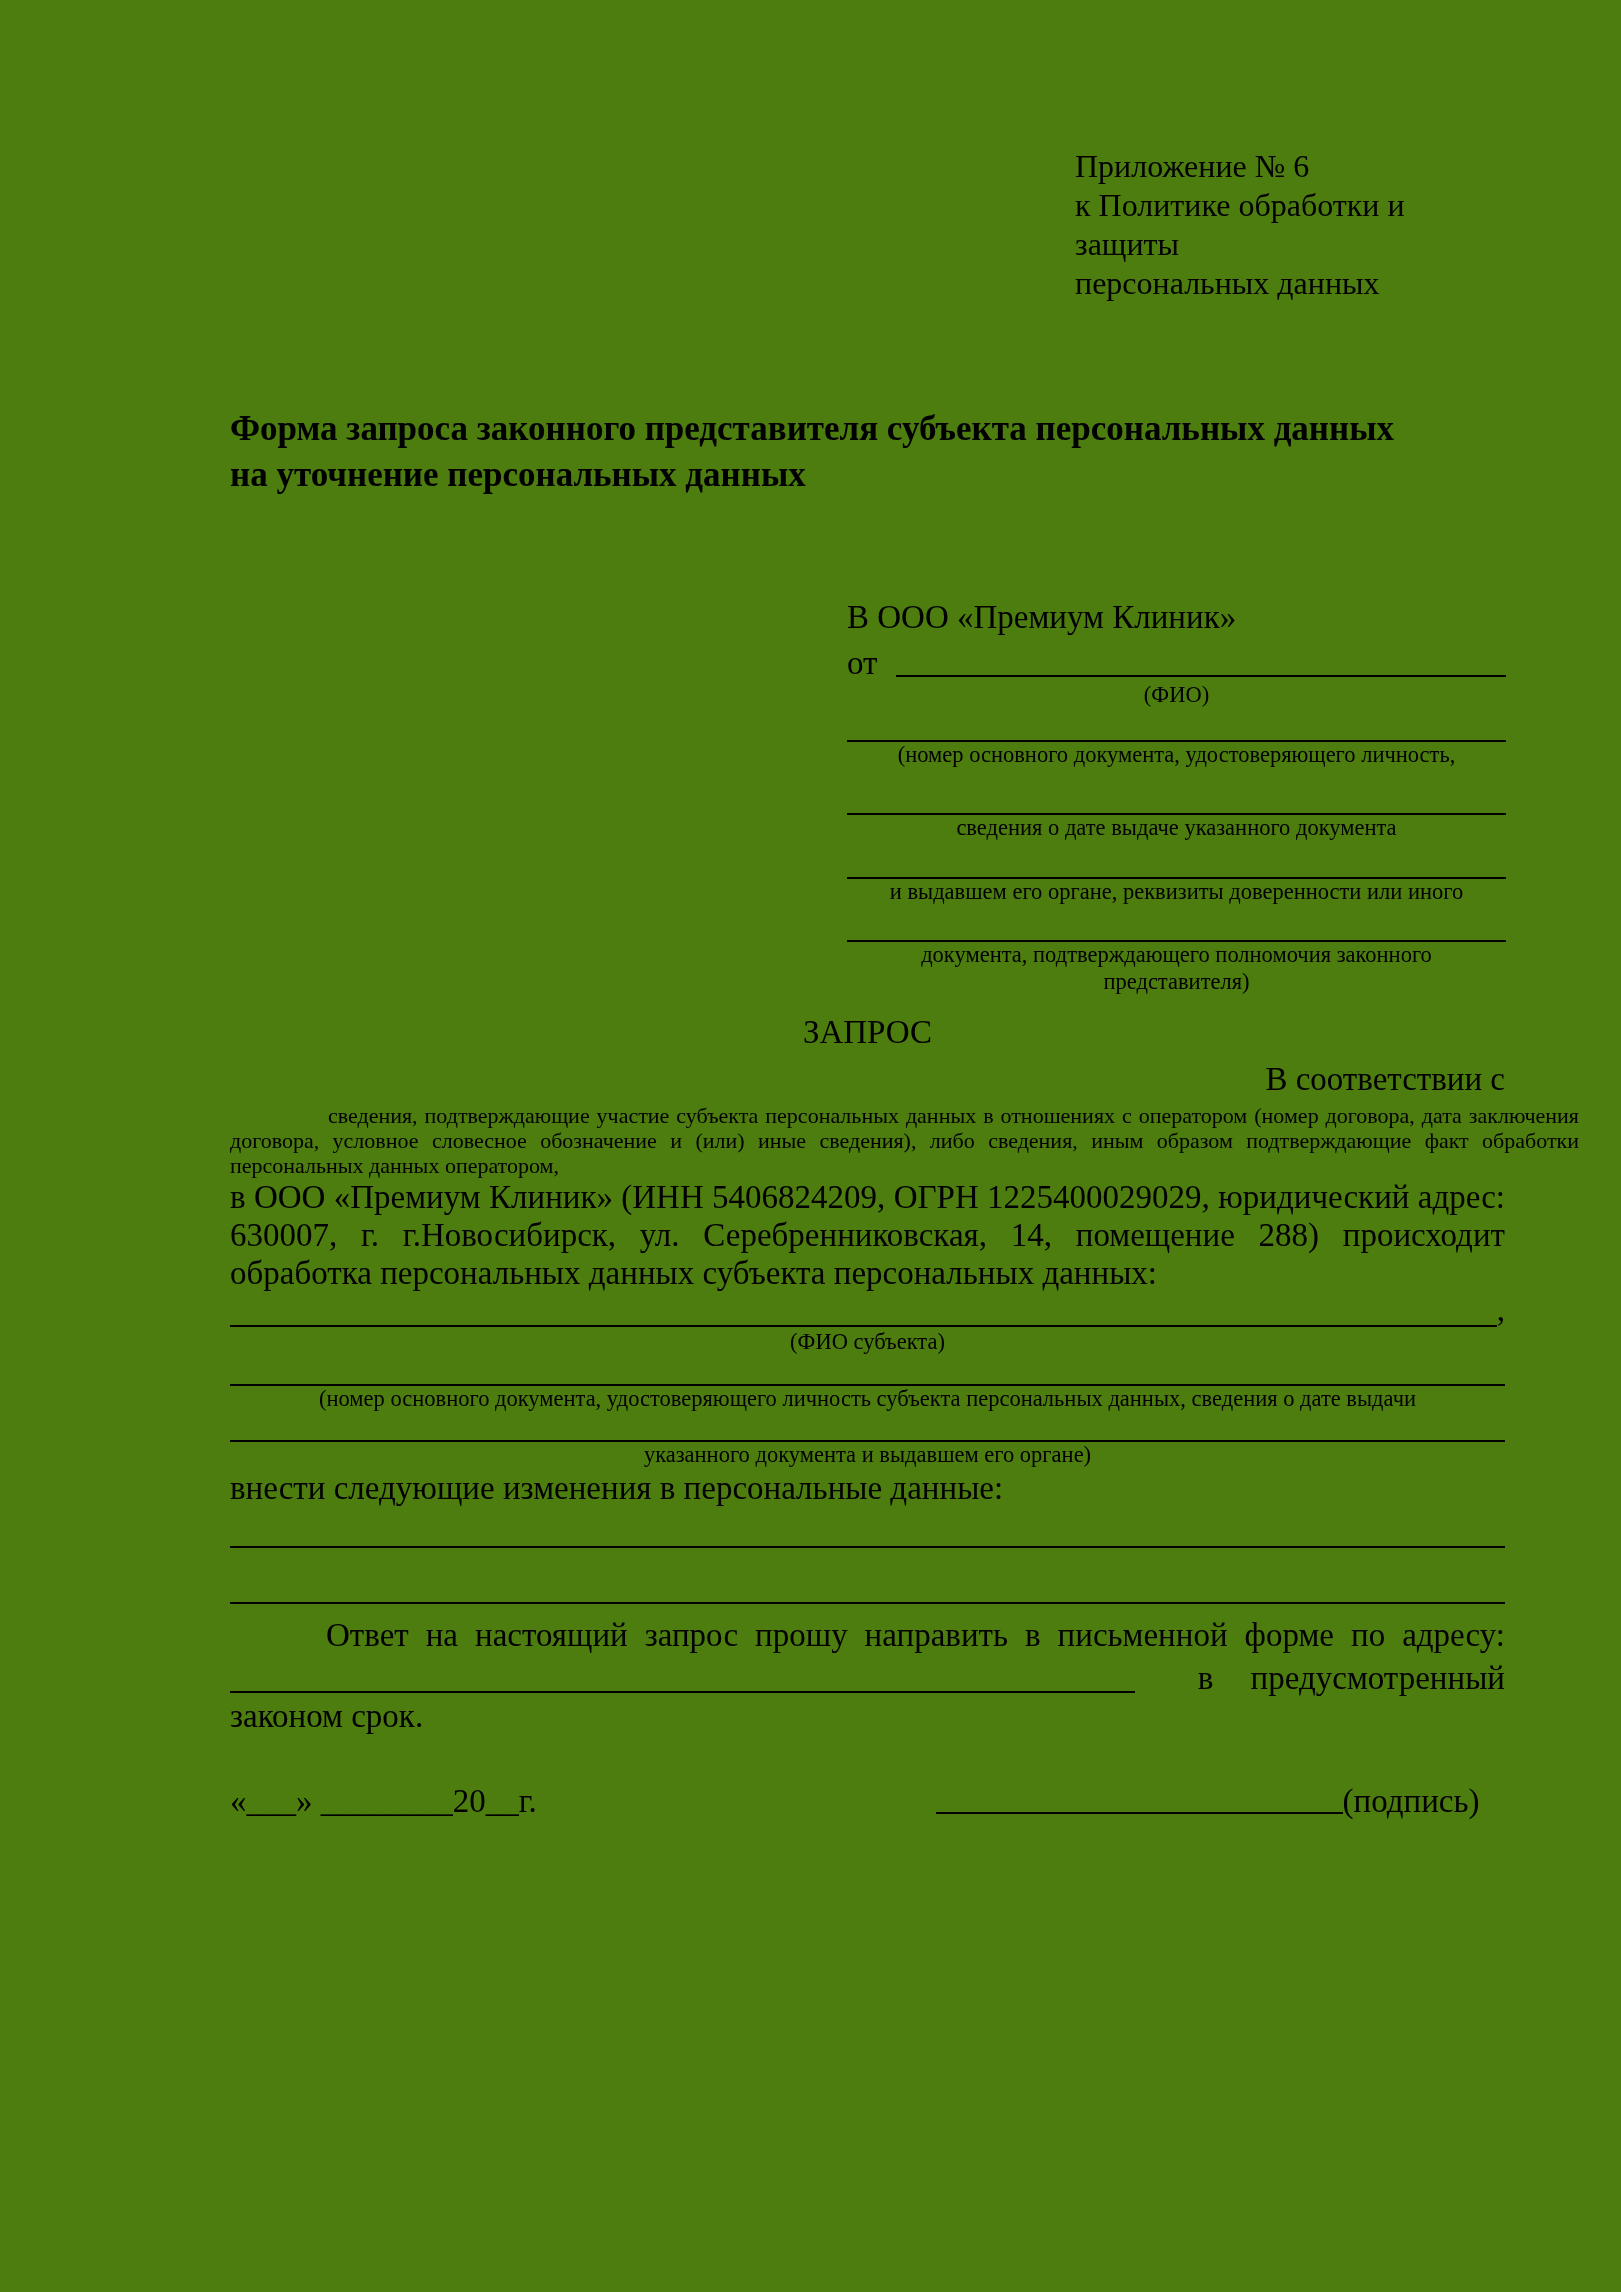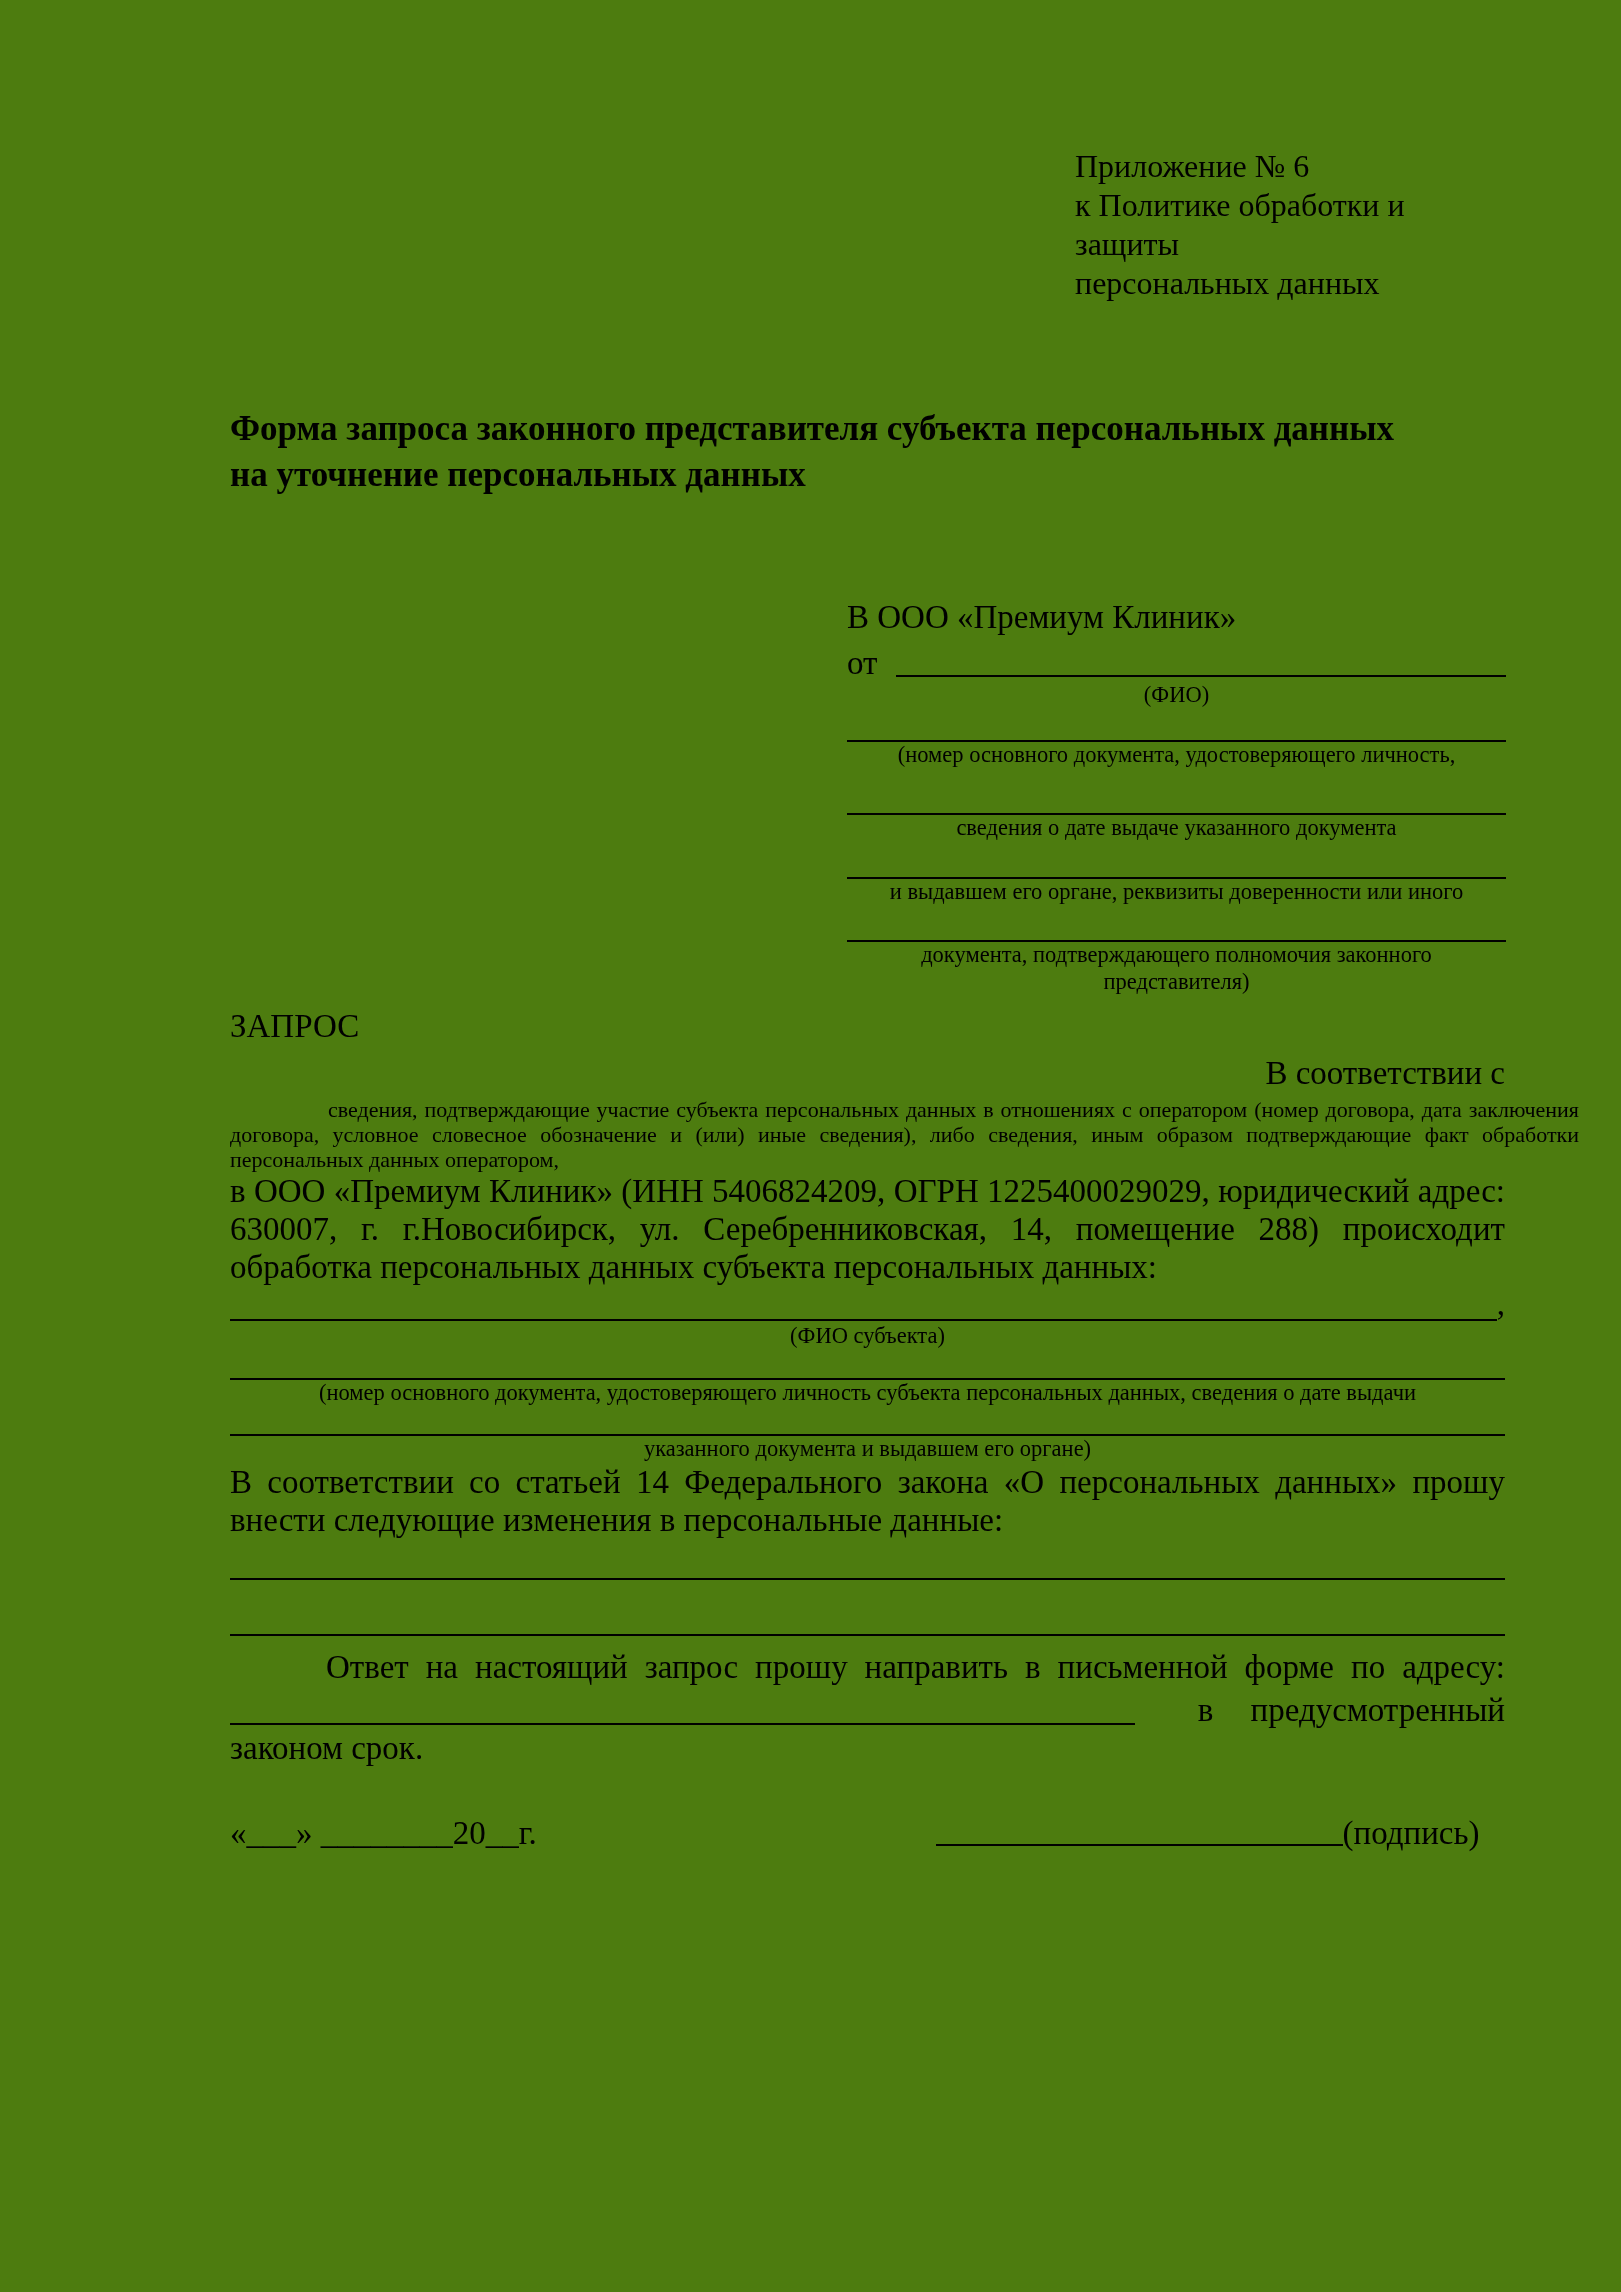--- a/index.html
+++ b/index.html
@@ -23,21 +23,21 @@
   .addr { width:659px; margin-left:617px; margin-top:98px; }
   .addr-to { line-height:43px; }
   .hrow { display:flex; align-items:flex-end; height:43px; }
   .hrow .prefix { white-space:pre; }
   .fill-line { flex:1 1 auto; border-bottom:2.9px solid #000; margin-bottom:4.9px; margin-left:9.8px; }
   .cap { font-size:22.5px; line-height:26.5px; text-align:center; }
   .blank-row { border-bottom:2.9px solid #000; }
   .u1 { height:31px; } .u2 { height:45px; } .u3 { height:35px; } .u4 { height:35px; }
 
   
-  .req-heading { text-align:left; margin-top:12px; line-height:39px; }
+  .req-heading { text-align:center; margin-top:18px; line-height:39px; }
   .intro-row { display:flex; align-items:flex-end; height:43px; padding-left:96px; margin-top:7.8px;flex-direction:column; }
   .small-note { font-size:22px; line-height:25px; text-align:justify; text-indent:98px; margin-right:-74px; }
   .para { text-align:justify; }
   .subject-row { display:flex; align-items:flex-end; height:37px; }
   .subject-row .fill-line { margin-left:0; margin-bottom:2px; }
   .b1 { height:29px; } .b2 { height:27.4px; }
   .law1 { text-align:justify; text-align-last:justify; }
   .gap1 { margin-top:11.8px; height:27.4px; border-bottom:2.9px solid #000; }
   .gap2 { height:54px; border-bottom:2.9px solid #000; }
   .ans1 { margin-top:11.8px; text-indent:96px; text-align:justify; text-align-last:justify; }
@@ -103,21 +103,20 @@
     <span>,</span>
   </div>
   <div class="cap">(ФИО субъекта)</div>
 
   <div class="blank-row b1"></div>
   <div class="cap">(номер основного документа, удостоверяющего личность субъекта персональных данных, сведения о дате выдачи</div>
 
   <div class="blank-row b2"></div>
   <div class="cap">указанного документа и выдавшем его органе)</div>
 
-  <div class="law1">В соответствии со статьей 14 Федерального закона «О персональных данных» прошу</div>
   <div>внести следующие изменения в персональные данные:</div>
 
   <div class="gap1"></div>
   <div class="gap2"></div>
 
   <div class="ans1">Ответ на настоящий запрос прошу направить в письменной форме по адресу:</div>
   <div class="ans2">
     <span class="seg"></span>
     <span class="mid">в предусмотренный</span>
   </div>

